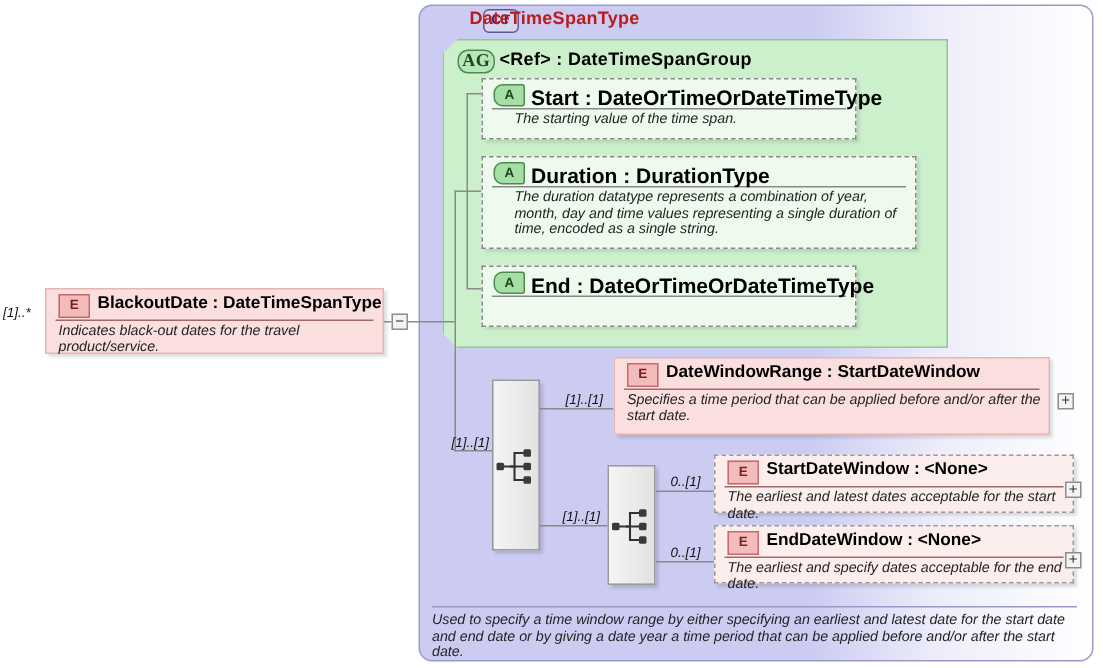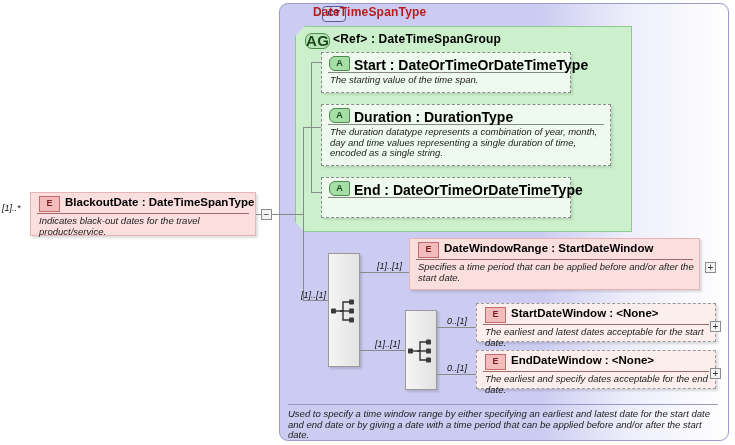--- a/index.html
+++ b/index.html
@@ -47,42 +47,42 @@
     border:1px solid #8fc98f;
     box-sizing:border-box;
     
     clip-path:polygon(10px 0,100% 0,100% 100%,10px 100%,0 calc(100% - 10px),0 10px);
     box-shadow:2px 2px 2px rgba(0,0,0,.12);
   }
   #ag-badge{
     left:305px;top:33px;width:23px;height:14px;
     border:1px solid #4d8a4d;border-radius:7px;
     background:#b9e6b9;
-    font-size:15px;font-weight:bold;color:#1d471d;
-    line-height:13px;letter-spacing:.3px;
+    font-size:12px;font-weight:bold;color:#1d471d;
+    text-align:center;line-height:13px;letter-spacing:.3px;font-family:Liberation Serif, serif;
   }
   #ag-title{left:333px;top:32px;}
 
   
   .attr{
     border:1px dashed #8a8a8a;
     background:#eefaee;
     box-sizing:border-box;
     box-shadow:2px 2px 2px rgba(0,0,0,.10);
   }
   .attr .hdr{position:relative;height:19px;}
   .a-badge{
     position:absolute;left:7px;top:3px;width:19px;height:13px;
     border:1px solid #4d8a4d;border-radius:6px 2px 2px 6px;
     background:#a5dfa5;
     font-size:9px;font-weight:bold;color:#1d471d;
     text-align:center;line-height:12px;
   }
   .a-name{position:absolute;left:32px;top:4px;font-size:14px;font-weight:bold;white-space:nowrap;}
-  .a-desc{padding:2px 6px 3px 8px;}
+  .a-desc{padding:2px 6px 3px 21px;}
 
   
   .elem{
     background:#fbdede;
     box-sizing:border-box;
     box-shadow:2px 2px 2px rgba(0,0,0,.13);
   }
   .elem.solid{border:1px solid #e8b5b5;}
   .elem.dashed{border:1px dashed #9a9a9a;background:#fdeeee;}
   .elem .hdr{position:relative;height:20px;}
@@ -260,15 +260,15 @@
     <div class="hdr">
       <div class="e-badge">E</div>
       <div class="e-name">EndDateWindow : &lt;None&gt;</div>
     </div>
     <div class="card-line"></div>
     <div class="e-desc ital">The earliest and specify dates acceptable for the end date.</div>
   </div>
   <div class="abs exp" style="left:710px;top:368px;">+</div>
 
   <div class="abs" id="doc-sep"></div>
-  <div class="abs ital" id="doc-text">Used to specify a time window range by either specifying an earliest and latest date for the start date and end date or by giving a date with a time period that can be applied before and/or after the start date.</div>
+  <div class="abs ital" id="doc-text">Used to specify a time window range by either specifying an earliest and latest date for the start date and end date or by giving a date year a time period that can be applied before and/or after the start date.</div>
 
 </div>
 
 </body></html>

